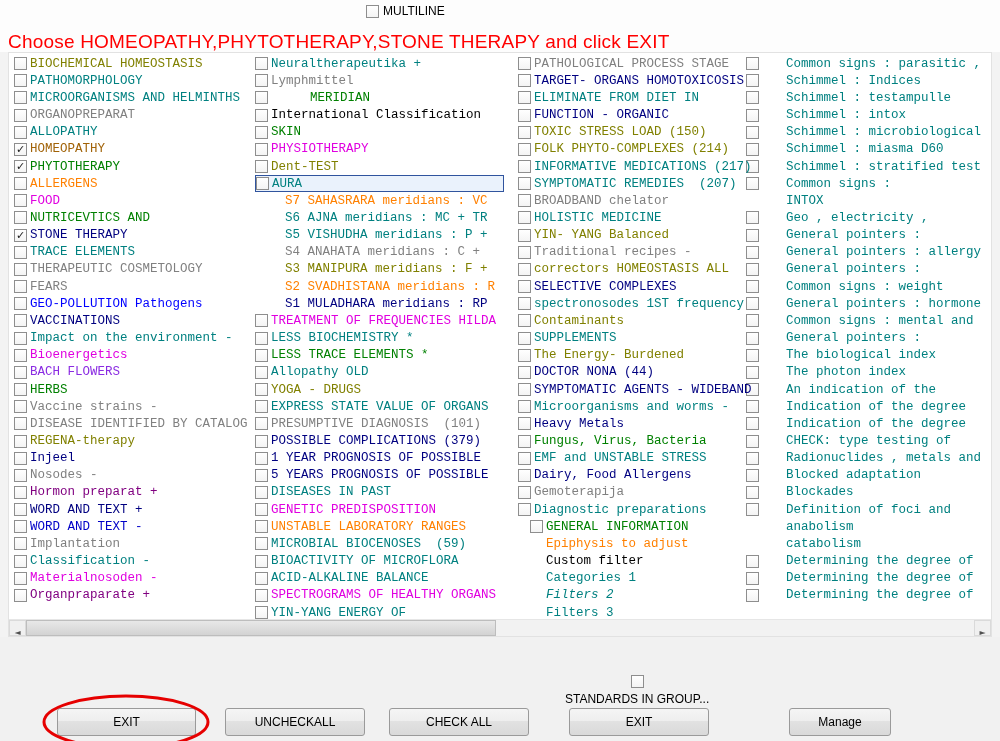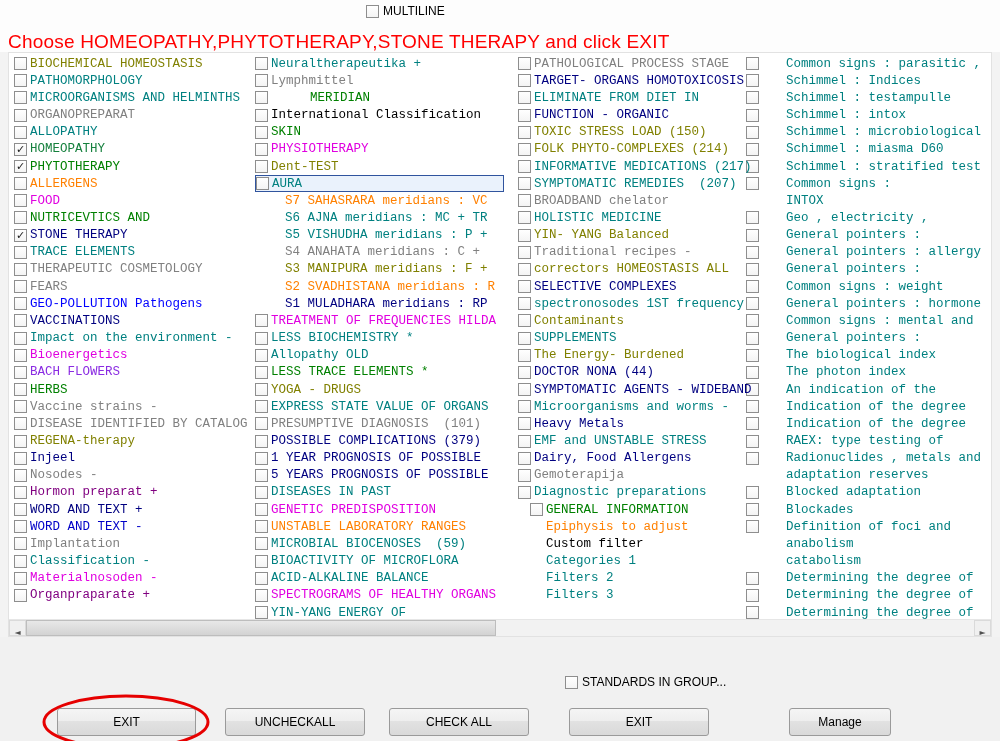--- a/index.html
+++ b/index.html
@@ -51,21 +51,21 @@
     border:1px solid #DADADA; box-sizing:border-box; text-align:center;
   }
   .sb-btn.left { left:0; }
   .sb-btn.right { right:0; }
   .sb-btn span { font-family:"DejaVu Sans", sans-serif; font-size:8px; color:#505050; line-height:15px; }
   .sb-thumb {
     position:absolute; left:17px; top:0; width:470px; height:16px;
     background:linear-gradient(#E8E8E8,#D3D3D3); border:1px solid #BDBDBD; box-sizing:border-box;
   }
 
-  .standards-box { position:absolute; left:565px; top:675px; display:flex; align-items:center; gap:4px; }
+  .standards-box { position:absolute; left:565px; top:675px; display:flex; align-items:center; gap:4px;flex-direction:column; }
   .standards-box .cap { font-size:12px; color:#000; }
 
   .btn {
     position:absolute; top:708px; height:28px; font-family:"Liberation Sans", sans-serif;
     font-size:12px; color:#000; text-align:center;
     background:linear-gradient(#F5F5F5,#EEEEEE 45%,#E2E2E2 46%,#D9D9D9);
     border:1px solid #9A9A9A; border-radius:3px; cursor:default;
   }
   .btn-exit1 { left:57px;  width:139px; }
   .btn-uncheckall { left:225px; width:140px; }
@@ -175,29 +175,25 @@
         <div class="row">
           <span class="cb"></span>
           <span class="lbl" style="color: rgb(0, 128, 128);">Indication of the degree</span>
         </div>
         <div class="row">
           <span class="cb"></span>
           <span class="lbl" style="color: rgb(0, 128, 128);">Indication of the degree</span>
         </div>
         <div class="row">
           <span class="cb"></span>
-          <span class="lbl" style="color: rgb(0, 128, 128);">RAEX: type testing of</span>
+          <span class="lbl" style="color: rgb(0, 128, 128);">CHECK: type testing of</span>
         </div>
         <div class="row">
           <span class="cb"></span>
           <span class="lbl" style="color: rgb(0, 128, 128);">Radionuclides , metals and</span>
-        </div>
-        <div class="row">
-          <span class="cb" style="visibility: hidden;"></span>
-          <span class="lbl" style="color: rgb(0, 128, 128);">adaptation reserves</span>
         </div>
         <div class="row">
           <span class="cb"></span>
           <span class="lbl" style="color: rgb(0, 128, 128);">Blocked adaptation</span>
         </div>
         <div class="row">
           <span class="cb"></span>
           <span class="lbl" style="color: rgb(0, 128, 128);">Blockades</span>
         </div>
         <div class="row">
@@ -309,20 +305,24 @@
         <div class="row">
           <span class="cb"></span>
           <span class="lbl" style="color: rgb(0, 128, 128);">Microorganisms and worms -</span>
         </div>
         <div class="row">
           <span class="cb"></span>
           <span class="lbl" style="color: rgb(0, 0, 128);">Heavy Metals</span>
         </div>
         <div class="row">
           <span class="cb"></span>
+          <span class="lbl" style="color: rgb(0, 128, 0);">Fungus, Virus, Bacteria</span>
+        </div>
+        <div class="row">
+          <span class="cb"></span>
           <span class="lbl" style="color: rgb(0, 128, 128);">EMF and UNSTABLE STRESS</span>
         </div>
         <div class="row">
           <span class="cb"></span>
           <span class="lbl" style="color: rgb(0, 0, 128);">Dairy, Food Allergens</span>
         </div>
         <div class="row">
           <span class="cb"></span>
           <span class="lbl" style="color: rgb(128, 128, 128);">Gemoterapija</span>
         </div>
@@ -339,21 +339,21 @@
           <span class="lbl" style="color: rgb(255, 128, 0);">Epiphysis to adjust</span>
         </div>
         <div class="row" style="padding-left: 12px;">
           <span class="cb" style="visibility: hidden;"></span>
           <span class="lbl" style="color: #000000;">Custom filter</span>
         </div>
         <div class="row" style="padding-left: 12px;">
           <span class="cb" style="visibility: hidden;"></span>
           <span class="lbl" style="color: rgb(0, 128, 128);">Categories 1</span>
         </div>
-        <div class="row" style="padding-left: 12px;">
+        <div class="row" style="padding-left: 12px; font-style: italic;">
           <span class="cb" style="visibility: hidden;"></span>
           <span class="lbl" style="color: rgb(0, 128, 128);">Filters 2</span>
         </div>
         <div class="row" style="padding-left: 12px;">
           <span class="cb" style="visibility: hidden;"></span>
           <span class="lbl" style="color: rgb(0, 128, 128);">Filters 3</span>
         </div>
       </div>
       <div class="col col2">
         <div class="row">
@@ -419,25 +419,25 @@
         <div class="row">
           <span class="cb"></span>
           <span class="lbl" style="color: rgb(224, 0, 224);">TREATMENT OF FREQUENCIES HILDA</span>
         </div>
         <div class="row">
           <span class="cb"></span>
           <span class="lbl" style="color: rgb(0, 128, 128);">LESS BIOCHEMISTRY *</span>
         </div>
         <div class="row">
           <span class="cb"></span>
+          <span class="lbl" style="color: rgb(0, 128, 0);">LESS TRACE ELEMENTS *</span>
+        </div>
+        <div class="row">
+          <span class="cb"></span>
           <span class="lbl" style="color: rgb(0, 128, 128);">Allopathy OLD</span>
-        </div>
-        <div class="row">
-          <span class="cb"></span>
-          <span class="lbl" style="color: rgb(0, 128, 0);">LESS TRACE ELEMENTS *</span>
         </div>
         <div class="row">
           <span class="cb"></span>
           <span class="lbl" style="color: rgb(128, 128, 0);">YOGA - DRUGS</span>
         </div>
         <div class="row">
           <span class="cb"></span>
           <span class="lbl" style="color: rgb(0, 128, 128);">EXPRESS STATE VALUE OF ORGANS</span>
         </div>
         <div class="row">
@@ -505,21 +505,21 @@
         <div class="row">
           <span class="cb"></span>
           <span class="lbl" style="color: rgb(128, 128, 128);">ORGANOPREPARAT</span>
         </div>
         <div class="row">
           <span class="cb"></span>
           <span class="lbl" style="color: rgb(0, 128, 128);">ALLOPATHY</span>
         </div>
         <div class="row">
           <span class="cb">✓</span>
-          <span class="lbl" style="color: #15803d;">HOMEOPATHY</span>
+          <span class="lbl" style="color: #a16207;">HOMEOPATHY</span>
         </div>
         <div class="row">
           <span class="cb">✓</span>
           <span class="lbl" style="color: rgb(0, 128, 0);">PHYTOTHERAPY</span>
         </div>
         <div class="row">
           <span class="cb"></span>
           <span class="lbl" style="color: rgb(255, 128, 0);">ALLERGENS</span>
         </div>
         <div class="row">

